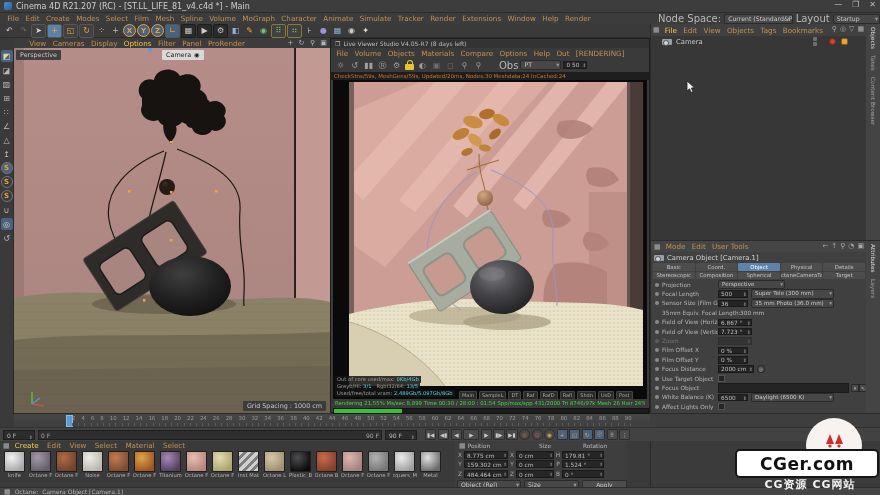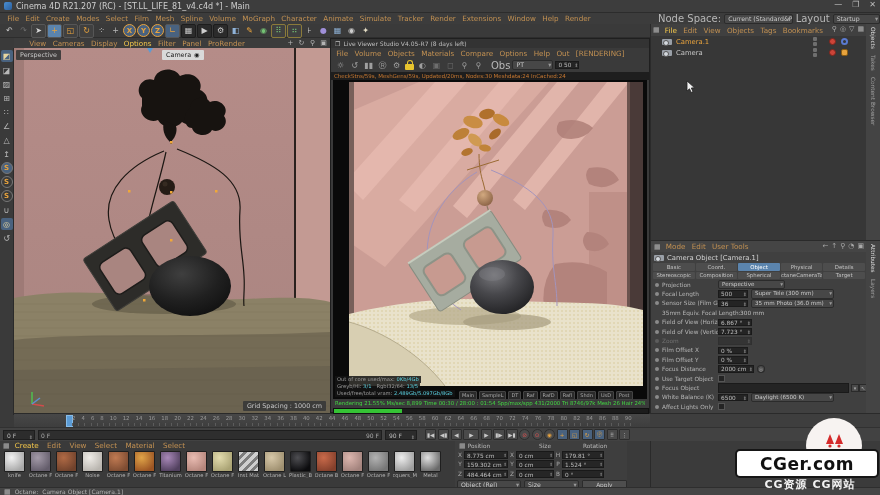--- a/index.html
+++ b/index.html
@@ -53,21 +53,21 @@
 
   
   #live-viewer{left:330px;top:38px;width:320px;height:375px;background:#3a3a3a;border:1px solid #1f1f1f;box-sizing:border-box;z-index:5;}
   #lv-title{position:absolute;left:0;top:0;width:100%;height:9px;background:#333;color:#bdbdbd;font-size:6px;display:flex;align-items:center;padding-left:4px;box-sizing:border-box;gap:3px;}
   #lv-menu{position:absolute;left:0;top:9px;width:100%;height:10px;display:flex;align-items:center;padding-left:2px;box-sizing:border-box;}
   #lv-toolbar{position:absolute;left:0;top:19px;width:100%;height:14px;display:flex;align-items:center;gap:3px;padding-left:4px;box-sizing:border-box;}
   .lvi{font-size:8px;color:#9f9f9f;display:flex;align-items:center;justify-content:center;width:11px;height:11px;}
   .lvi-dim{color:#6d6d6d;}
   .icon-lock{position:relative;width:9px;height:6px;background:#e8c52e;border-radius:1px;margin-top:4px;}
   .icon-lock::before{content:"";position:absolute;top:-4px;left:1.5px;width:4px;height:4px;border:1.5px solid #e8c52e;border-bottom:none;border-radius:3px 3px 0 0;}
-  #lv-obs{display:flex;align-items:center;gap:2px;margin-left:4px;}
+  #lv-obs{display:flex;align-items:center;gap:2px;margin-left:12px;}
   #lv-status{position:absolute;left:0;top:33px;width:100%;height:8px;background:#1e1e1e;color:#c87830;font-size:5.5px;line-height:8px;padding-left:3px;box-sizing:border-box;white-space:nowrap;overflow:hidden;}
   #lv-img-wrap{position:absolute;left:2px;top:41px;width:314px;height:319px;background:#0a0a0a;}
   #lv-render{position:absolute;left:16px;top:2px;width:294px;height:304px;}
   #lv-render svg{width:100%;height:100%;display:block;}
   .lv-ov{position:absolute;background:rgba(20,20,20,.85);color:#9a9a9a;font-size:5.2px;padding:0 2px;line-height:7px;white-space:nowrap;}
   .lv-ov b{color:#5ad0e0;font-weight:normal;}
   #lv-passes{position:absolute;left:128px;top:352px;display:flex;gap:2px;}
   .pass-chip{background:#2a2a2a;border:1px solid #444;color:#a8a8a8;font-size:5px;padding:0 2px;line-height:6.5px;border-radius:1px;}
   #lv-green{position:absolute;left:4px;top:361px;width:310px;color:#42d642;font-size:5.4px;white-space:nowrap;overflow:hidden;display:flex;align-items:center;gap:2px;}
   #gpu-block{display:inline-block;width:7px;height:5px;background:#42d642;}
@@ -508,35 +508,20 @@
         <span class="omi">◎</span>
         <span class="omi">▽</span>
         <span class="omi">▦</span>
       </div>
     <div id="om-tree">
         <div class="om-row">
           <span class="om-exp"></span>
           <span class="om-ic">
             <span class="ic-camera"></span>
           </span>
-          <span class="om-name om-sel">Camera.1</span>
-          <span class="om-dots">
-            <i></i>
-            <i></i>
-          </span>
-          <span class="om-tagzone">
-            <span class="om-tag om-tag-red"></span>
-            <span class="om-tag om-tag-blue"></span>
-          </span>
-        </div>
-        <div class="om-row">
-          <span class="om-exp"></span>
-          <span class="om-ic">
-            <span class="ic-camera"></span>
-          </span>
           <span class="om-name">Camera</span>
           <span class="om-dots">
             <i></i>
             <i></i>
           </span>
           <span class="om-tagzone">
             <span class="om-tag om-tag-red"></span>
             <span class="om-tag om-tag-orange"></span>
           </span>
         </div>

